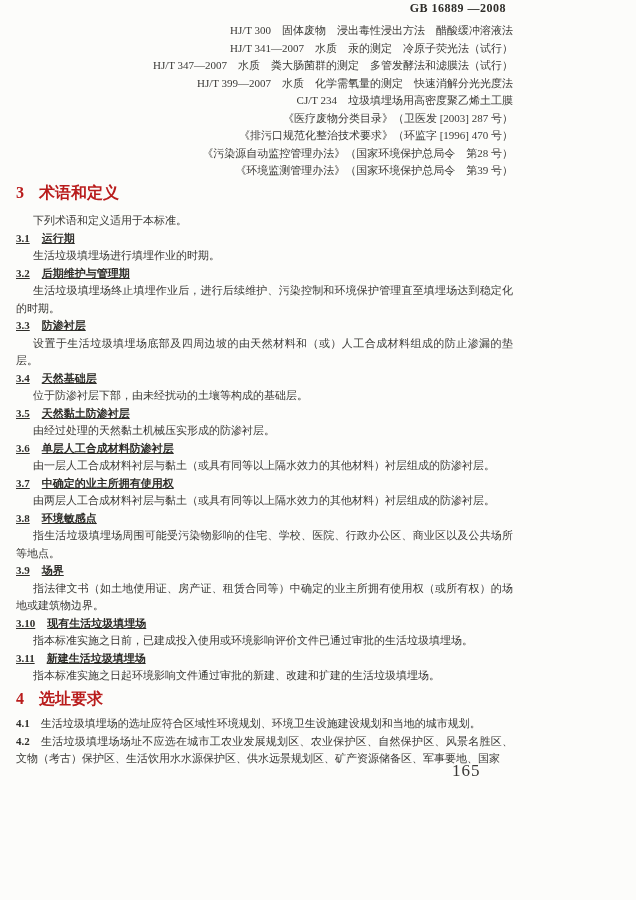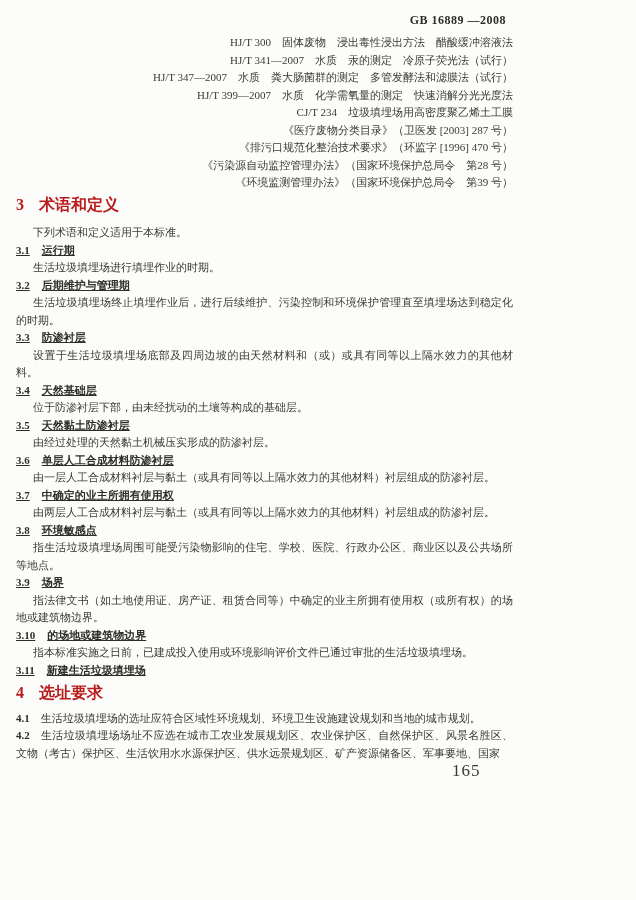--- a/index.html
+++ b/index.html
@@ -7,21 +7,20 @@
     background:#e8e8e6;
     font-family:"Liberation Serif","DejaVu Serif",serif;
   }
   .page{
     position:relative;
     width:636px;height:900px;
     background:#fcfcfa;
     color:#3a3936;
     overflow:hidden;
     box-sizing:border-box;
-    padding-top:12px;
   }
   .doc-header{
     margin:0 130px 6px 16px;
     text-align:right;
     font-weight:bold;
     font-size:12px;
     line-height:16px;
     color:#2e2d29;
     letter-spacing:.5px;
   }
@@ -105,21 +104,21 @@
       <p class="body">生活垃圾填埋场进行填埋作业的时期。</p>
     </div>
 
     <div class="term">
       <p class="term-head"><span class="num">3.2</span><span>后期维护与管理期</span></p>
       <p class="body">生活垃圾填埋场终止填埋作业后，进行后续维护、污染控制和环境保护管理直至填埋场达到稳定化的时期。</p>
     </div>
 
     <div class="term">
       <p class="term-head"><span class="num">3.3</span><span>防渗衬层</span></p>
-      <p class="body">设置于生活垃圾填埋场底部及四周边坡的由天然材料和（或）或具有同等以上隔水效力的其他材料。</p>
+      <p class="body">设置于生活垃圾填埋场底部及四周边坡的由天然材料和（或）人工合成材料组成的防止渗漏的垫层。</p>
     </div>
 
     <div class="term">
       <p class="term-head"><span class="num">3.4</span><span>天然基础层</span></p>
       <p class="body">位于防渗衬层下部，由未经扰动的土壤等构成的基础层。</p>
     </div>
 
     <div class="term">
       <p class="term-head"><span class="num">3.5</span><span>天然黏土防渗衬层</span></p>
       <p class="body">由经过处理的天然黏土机械压实形成的防渗衬层。</p>
@@ -139,26 +138,27 @@
       <p class="term-head"><span class="num">3.8</span><span>环境敏感点</span></p>
       <p class="body">指生活垃圾填埋场周围可能受污染物影响的住宅、学校、医院、行政办公区、商业区以及公共场所等地点。</p>
     </div>
 
     <div class="term">
       <p class="term-head"><span class="num">3.9</span><span>场界</span></p>
       <p class="body">指法律文书（如土地使用证、房产证、租赁合同等）中确定的业主所拥有使用权（或所有权）的场地或建筑物边界。</p>
     </div>
 
     <div class="term">
-      <p class="term-head"><span class="num">3.10</span><span>的场地或建筑物边界</span></p>
+      <p class="term-head"><span class="num">3.10</span><span>现有生活垃圾填埋场</span></p>
       <p class="body">指本标准实施之日前，已建成投入使用或环境影响评价文件已通过审批的生活垃圾填埋场。</p>
     </div>
 
     <div class="term">
       <p class="term-head"><span class="num">3.11</span><span>新建生活垃圾填埋场</span></p>
+      <p class="body">指本标准实施之日起环境影响文件通过审批的新建、改建和扩建的生活垃圾填埋场。</p>
     </div>
 
     <p class="section-title sec4-title"><span class="secnum">4</span><span>选址要求</span></p>
 
     <p class="clause"><span class="num">4.1</span><span>生活垃圾填埋场的选址应符合区域性环境规划、环境卫生设施建设规划和当地的城市规划。</span></p>
 
     <p class="clause"><span class="num">4.2</span><span>生活垃圾填埋场场址不应选在城市工农业发展规划区、农业保护区、自然保护区、风景名胜区、文物（考古）保护区、生活饮用水水源保护区、供水远景规划区、矿产资源储备区、军事要地、国家</span></p>
 
   </div>
 

